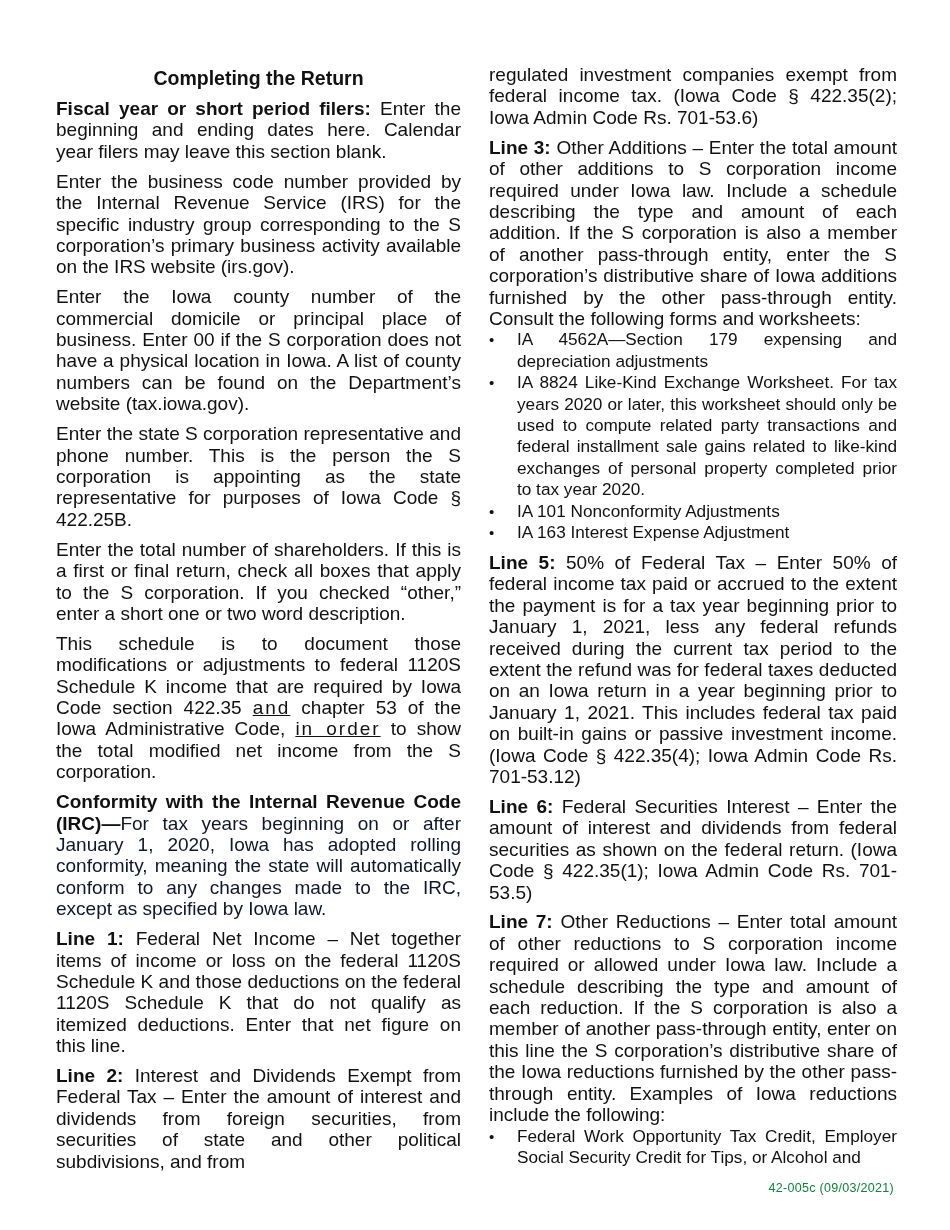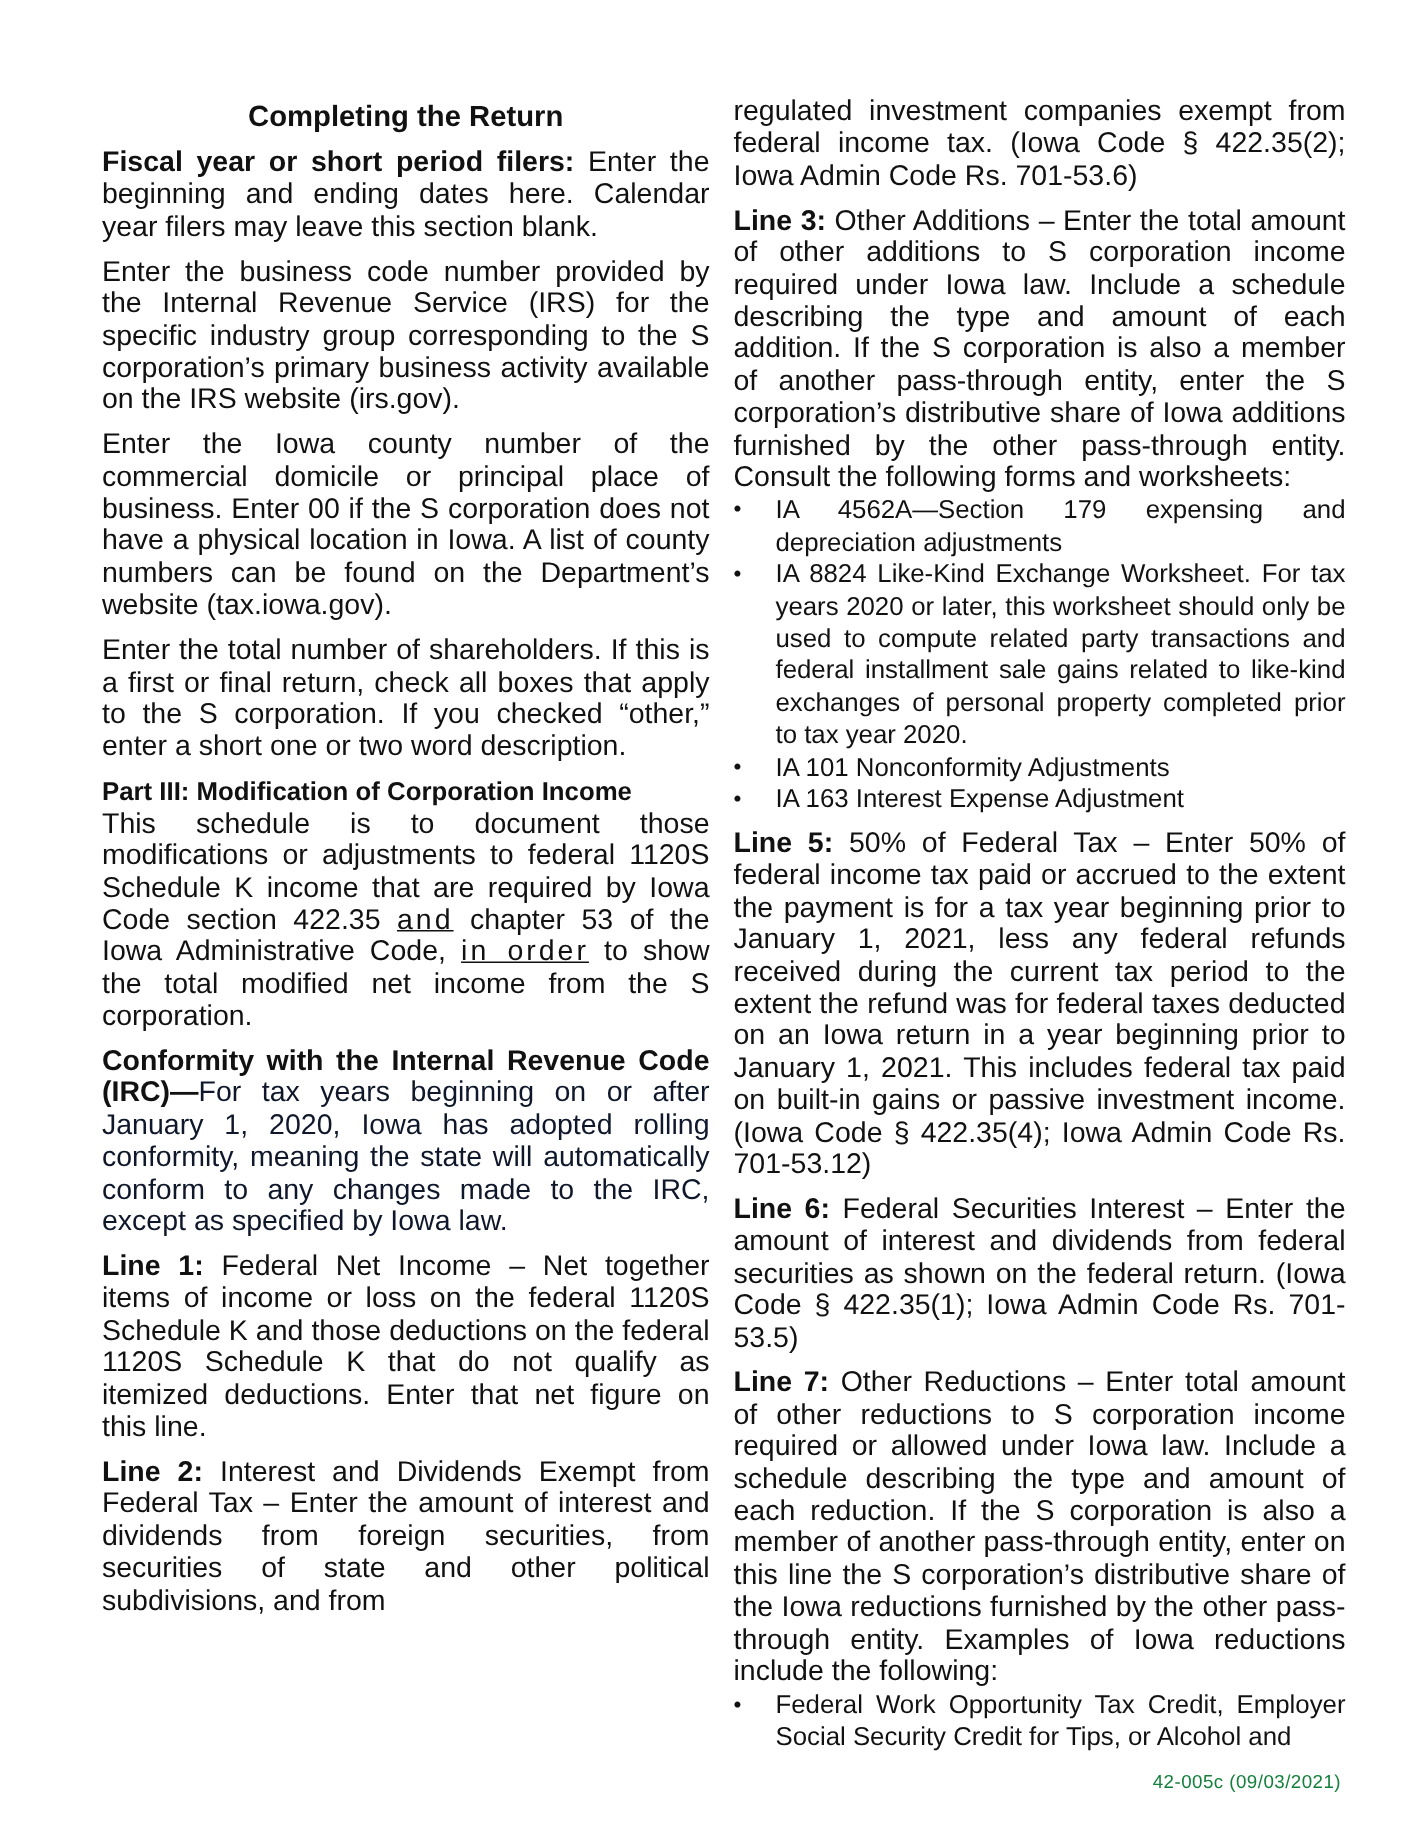--- a/index.html
+++ b/index.html
@@ -1,21 +1,21 @@
 <!DOCTYPE html>
 <html><head>
   <meta charset="utf-8">
   <style>
     html, body { margin: 0; padding: 0; background: #ffffff; }
     body {
       width: 950px; height: 1230px; position: relative; overflow: hidden;
       font-family: "Liberation Sans", sans-serif; color: #111111;
     }
     .col { position: absolute; top: 64px; }
-    .col-left { left: 56px; width: 405px; margin-left: 12px; }
+    .col-left { left: 56px; width: 405px; }
     .col-right { left: 489px; width: 408px; }
     .title {
       text-align: center; font-weight: bold; font-size: 19.5px;
       margin: 2px 0 8px 0; line-height: 24px;
     }
     p {
       margin: 0 0 8.5px 0; font-size: 19px; line-height: 21.4px;
       text-align: justify;
     }
     .heading { font-weight: bold; font-size: 17.2px; line-height: 21.4px; margin: 0; }
@@ -38,23 +38,23 @@
 </head>
 <body>
 
 <div class="col col-left">
   <div class="title">Completing the Return</div>
 
   <p><b>Fiscal year or short period filers:</b><span> Enter the beginning and ending dates here. Calendar year filers may leave this section blank.</span></p>
 
   <p>Enter the business code number provided by the Internal Revenue Service (IRS) for the specific industry group corresponding to the S corporation’s primary business activity available on the IRS website (irs.gov).</p>
   <p>Enter the Iowa county number of the commercial domicile or principal place of business. Enter 00 if the S corporation does not have a physical location in Iowa. A list of county numbers can be found on the Department’s website (tax.iowa.gov).</p>
+  <p>Enter the state S corporation representative and phone number. This is the person the S corporation is appointing as the state representative for purposes of Iowa Code § 422.25B.</p>
   <p>Enter the total number of shareholders. If this is a first or final return, check all boxes that apply to the S corporation. If you checked “other,” enter a short one or two word description.</p>
 
-  <div class="heading">Part III: Modification of Corporation Income</div>
   <p><span>This schedule is to document those modifications or adjustments to federal 1120S Schedule K income that are required by Iowa Code section 422.35 </span><span class="spaced">and</span><span> chapter 53 of the Iowa Administrative Code, </span><span class="spaced">in order</span><span> to show the total modified net income from the S corporation.</span></p>
 
   <p><b>Conformity with the Internal Revenue Code (IRC)—</b><span class="gray">For tax years beginning on or after January 1, 2020, Iowa has adopted rolling conformity, meaning the state will automatically conform to any changes made to the IRC, except as specified by Iowa law.</span></p>
 
   <p><b>Line 1:</b><span> Federal Net Income – Net together items of income or loss on the federal 1120S Schedule K and those deductions on the federal 1120S Schedule K that do not qualify as itemized deductions. Enter that net figure on this line.</span></p>
 
   <p><b>Line 2:</b><span> Interest and Dividends Exempt from Federal Tax – Enter the amount of interest and dividends from foreign securities, from securities of state and other political subdivisions, and from</span></p>
 </div>
 
 <div class="col col-right">

